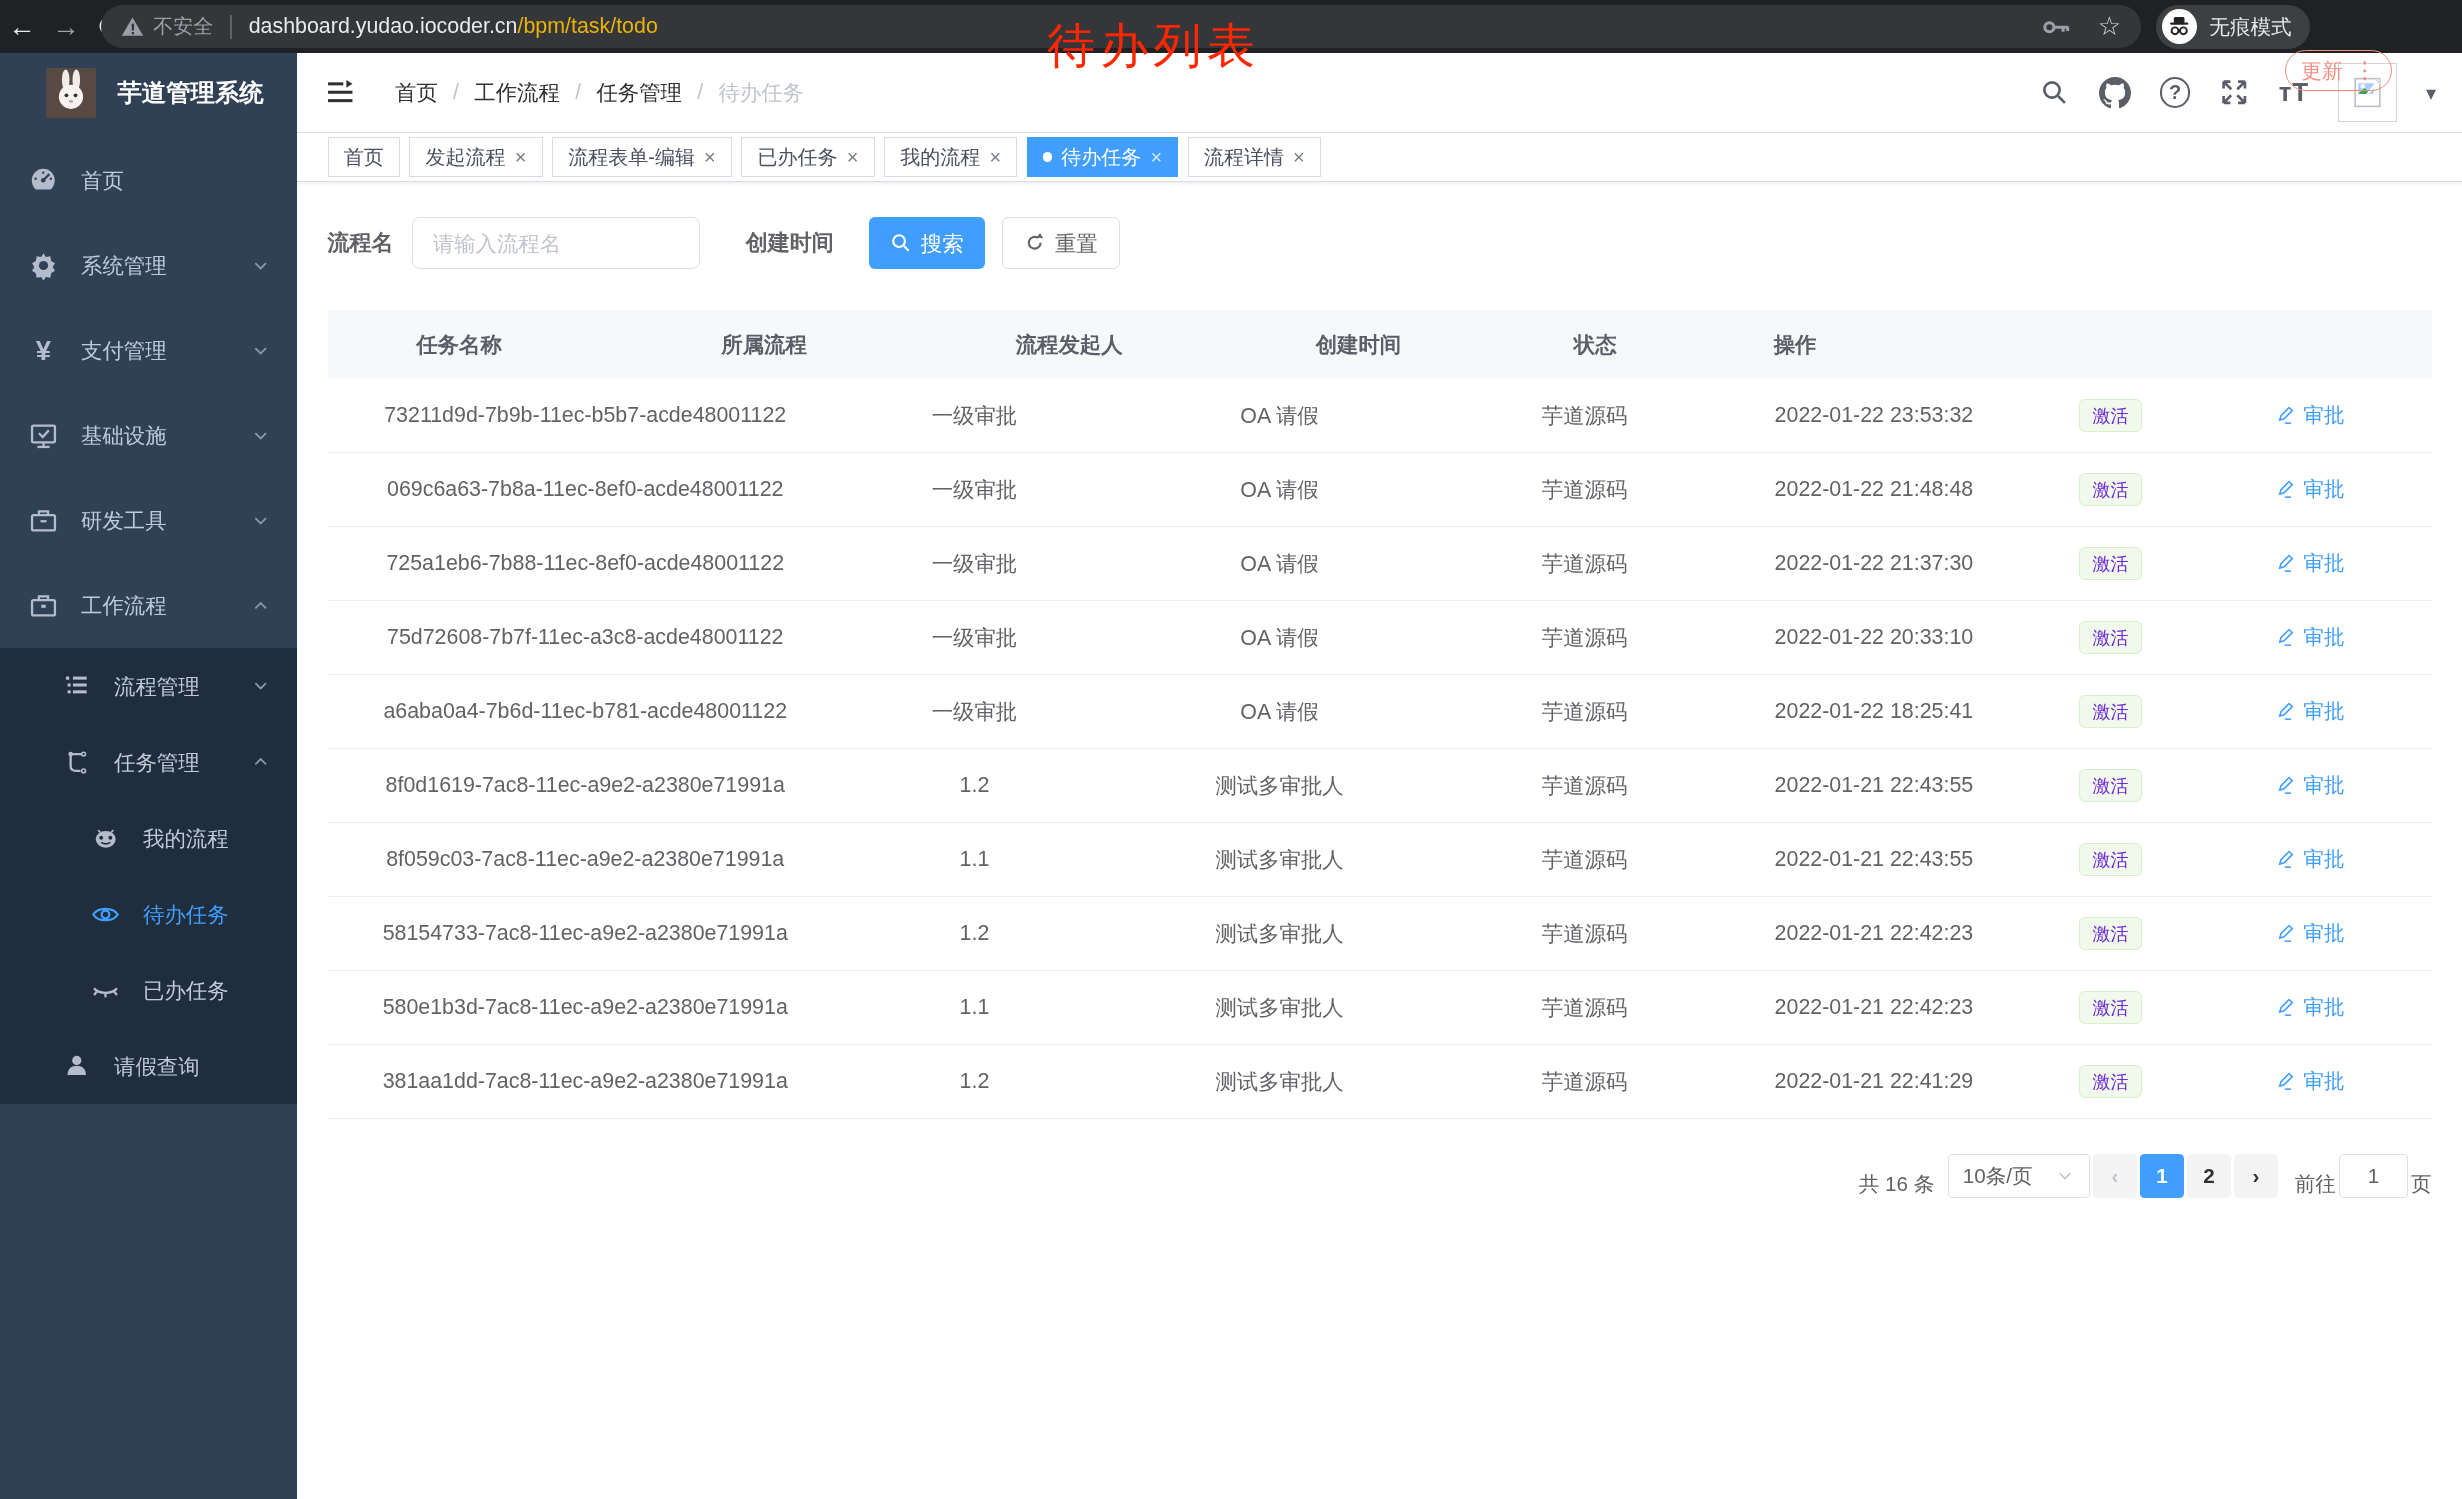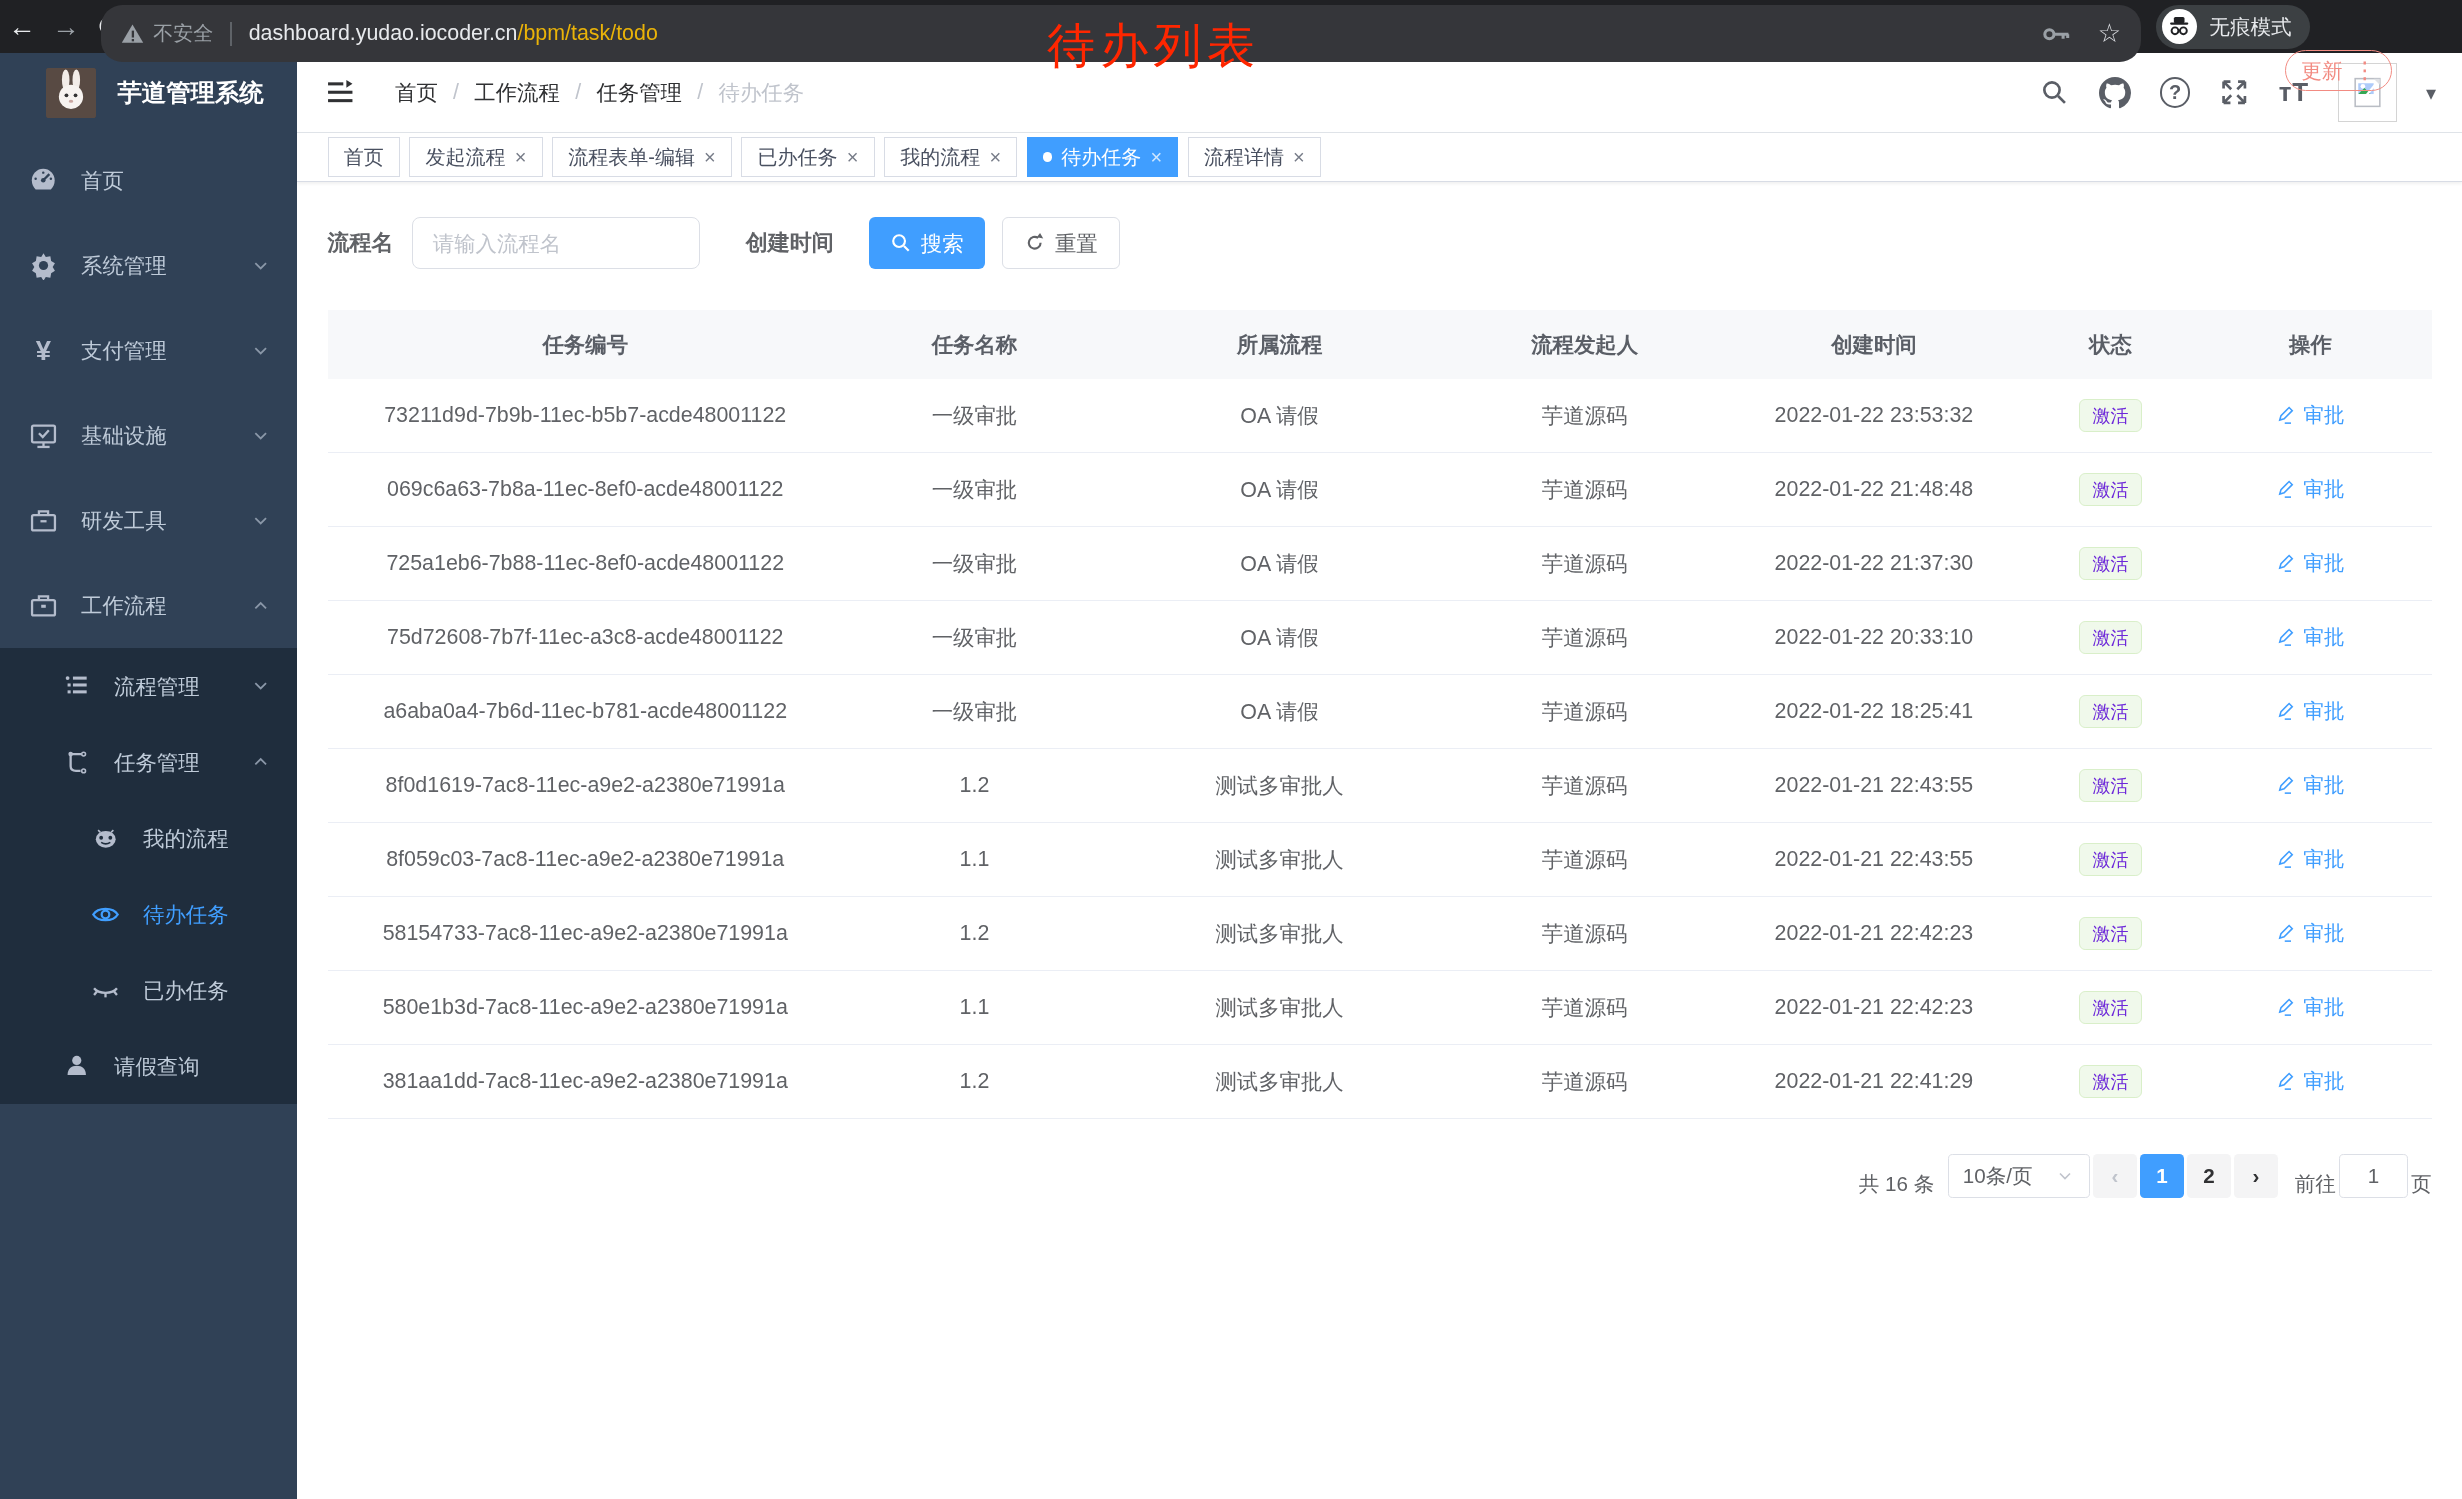--- a/index.html
+++ b/index.html
@@ -4,21 +4,21 @@
 <style>
   * { margin:0; padding:0; box-sizing:border-box; }
   html,body { width:2462px; height:1500px; }
   body { font-family:"Liberation Sans",sans-serif; background:#fff; overflow:hidden; position:relative; }
   svg { display:block; }
 
   
   .browser-bar { height:53px; background:#202124; display:flex; align-items:center; position:relative; z-index:5; }
   .nav-btn { width:44px; text-align:center; font-size:27.5px; color:#e8eaed; cursor:pointer; }
   .nav-btn.dim { color:#9aa0a6; }
-  .omnibox { position:absolute; left:101px; top:5.3px; width:2040px; height:57px; background:#35363a; border-radius:21.4px;
+  .omnibox { position:absolute; left:101px; top:5.3px; width:2040px; height:43px; background:#35363a; border-radius:21.4px;
              display:flex; align-items:center; padding:0 20px; color:#9aa0a6;text-align:center; }
   .security { display:flex; align-items:center; gap:9.2px; font-size:20px; color:#9aa0a6; }
   .omni-divider { width:1.5px; height:24.4px; background:#5f6368; margin:0 17px; }
   .url { font-size:21.4px; white-space:nowrap; }
   .url .host { color:#e8eaed; }
   .url .path { color:#eab308; }
   .omni-right { margin-left:auto; display:flex; align-items:center; gap:26px; }
   .star-glyph { font-size:26px; color:#dadce0; }
   .incog-chip { position:absolute; left:2156px; top:4.6px; height:44px; border-radius:22px; background:#3c4043;
                 display:flex; align-items:center; gap:12.2px; padding:0 18.3px 0 6.1px; font-size:20.6px; color:#e8eaed; }
@@ -474,21 +474,20 @@
           <svg width="21.4" height="21.4" viewBox="0 0 40 40">
             <path d="M31 20 a11 11 0 1 1 -4.5 -8.8" fill="none" stroke="#606266" stroke-width="4"></path>
             <polygon points="24,10 36,12 30,2" fill="#606266"></polygon>
           </svg>
           <span>重置</span>
         </button>
       </div>
 
       <div class="table">
         <div class="thead">
-          <span class="th c1">任务编号</span>
           <span class="th c2">任务名称</span>
           <span class="th c3">所属流程</span>
           <span class="th c4">流程发起人</span>
           <span class="th c5">创建时间</span>
           <span class="th c6">状态</span>
           <span class="th c7">操作</span>
         </div>
 
         <div class="tr">
           <span class="td c1">73211d9d-7b9b-11ec-b5b7-acde48001122</span>

